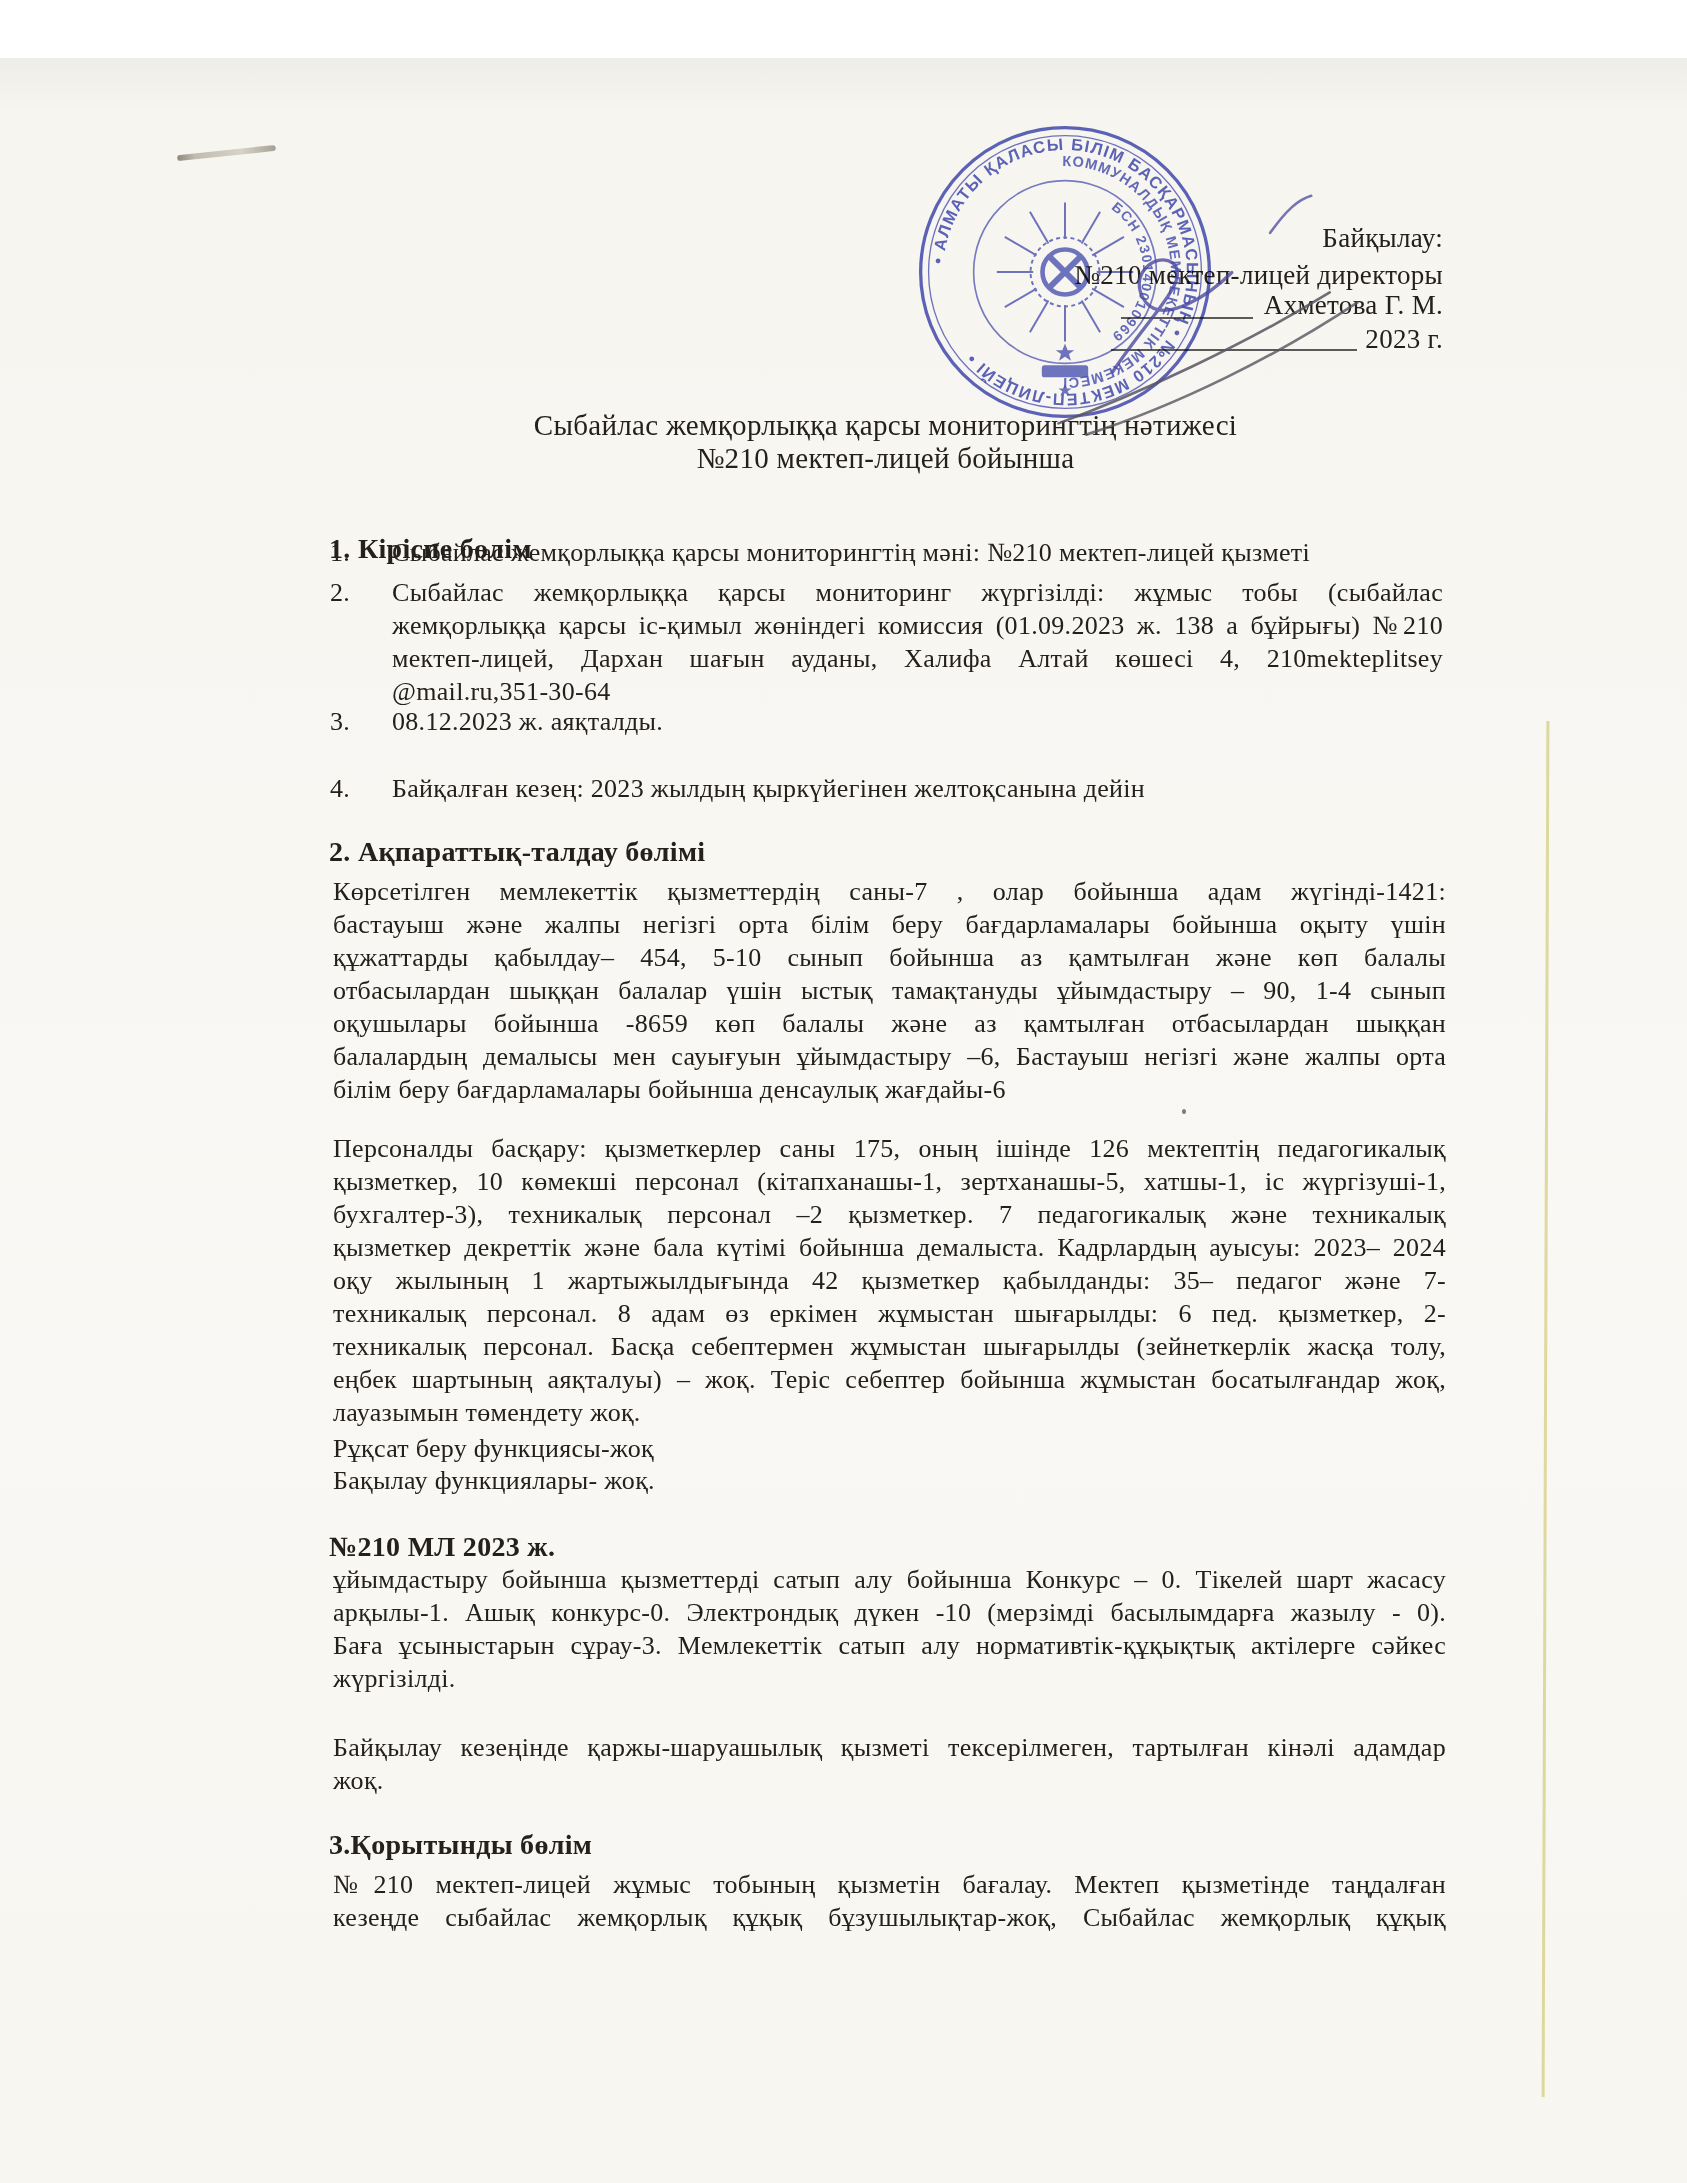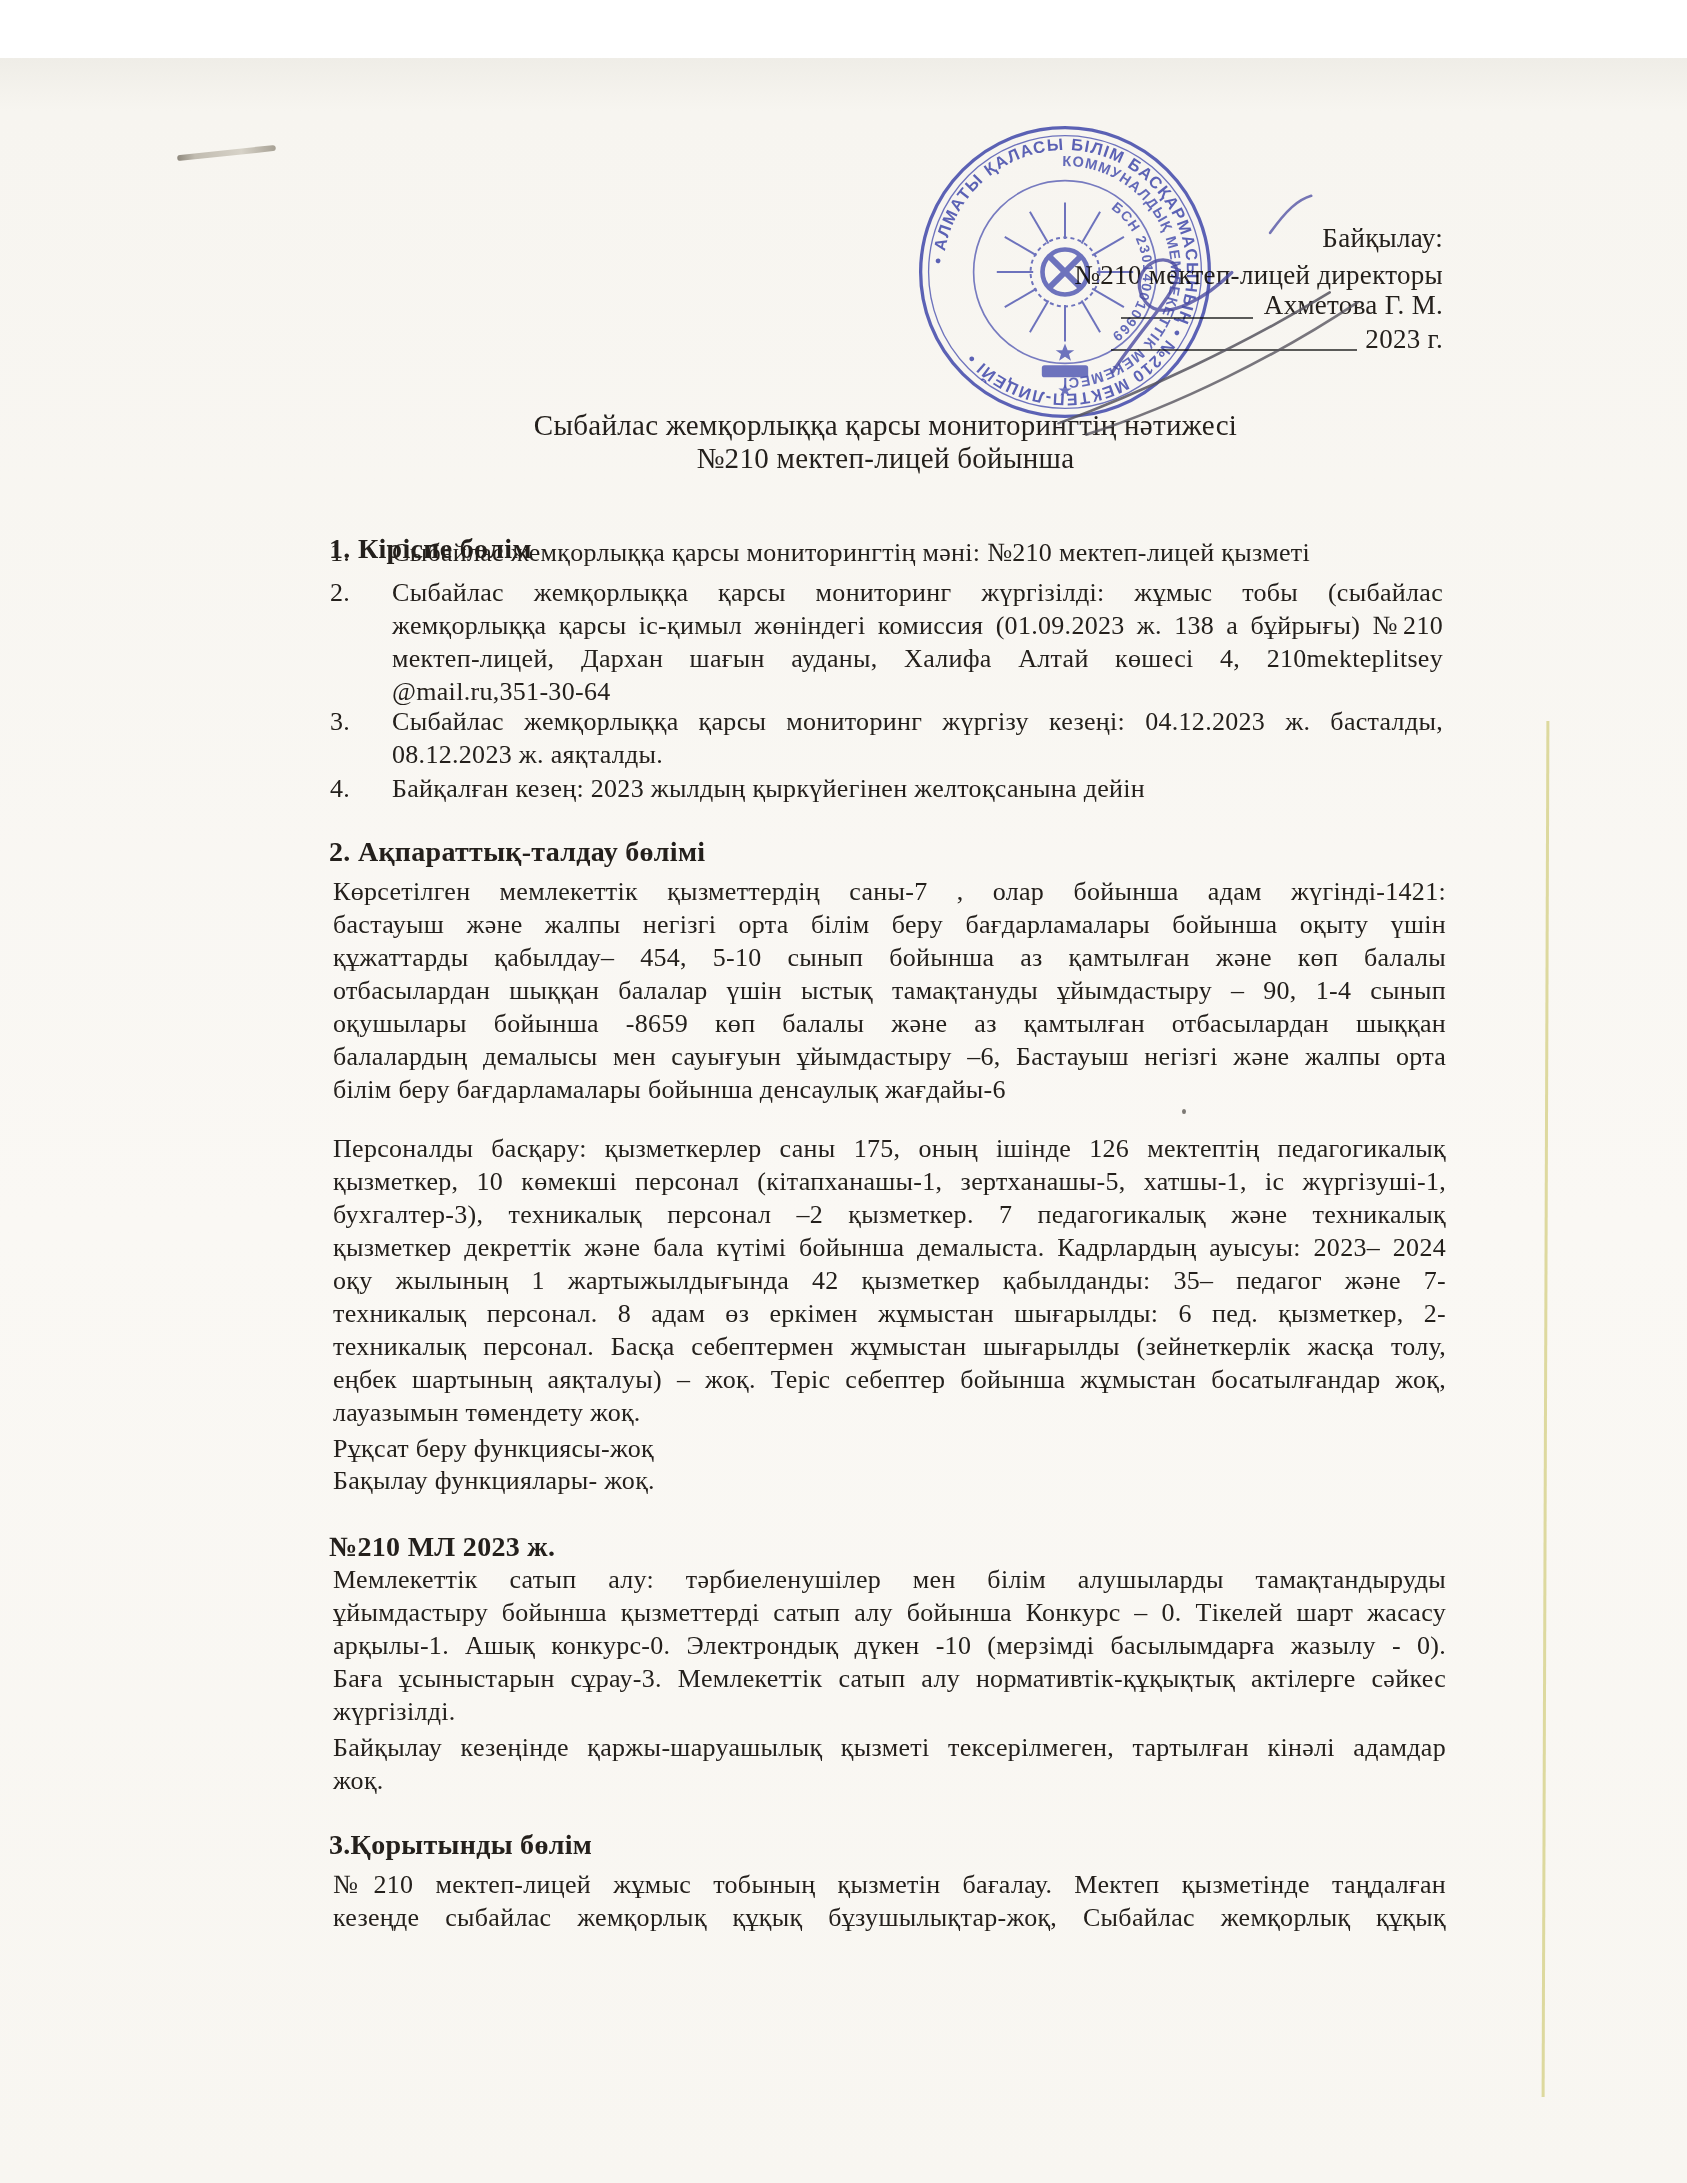--- a/index.html
+++ b/index.html
@@ -135,21 +135,20 @@
 </div>
 <div class="li" style="top:576px">
   <span class="num">2.</span>
   <span class="jl">Сыбайлас жемқорлыққа қарсы мониторинг жүргізілді: жұмыс тобы (сыбайлас</span>
   <span class="jl">жемқорлыққа қарсы іс-қимыл жөніндегі комиссия (01.09.2023 ж. 138 а бұйрығы) №210</span>
   <span class="jl">мектеп-лицей, Дархан шағын ауданы, Халифа Алтай көшесі 4, 210mekteplitsey</span>
   <span class="jl-last">@mail.ru,351-30-64</span>
 </div>
 <div class="li" style="top:705px">
   <span class="num">3.</span>
-  <span class="jl">Сыбайлас жемқорлыққа қарсы мониторинг жүргізу кезеңі: 04.12.2023 ж. басталды,</span>
   <span class="jl-last">08.12.2023 ж. аяқталды.</span>
 </div>
 <div class="li" style="top:772px">
   <span class="num">4.</span>
   <span class="jl-last">Байқалған кезең: 2023 жылдың қыркүйегінен желтоқсанына дейін</span>
 </div>
 
 <div class="hd" style="top:835px">2. Ақпараттық-талдау бөлімі</div>
 
 <p class="para" style="top:871px">
@@ -177,21 +176,20 @@
 <p class="para" style="top:1428px">
   <span class="jl-last">Рұқсат беру функциясы-жоқ</span>
 </p>
 <p class="para" style="top:1460px">
   <span class="jl-last">Бақылау функциялары- жоқ.</span>
 </p>
 
 <div class="hd" style="top:1530px">№210 МЛ 2023 ж.</div>
 
 <p class="para" style="top:1559px">
-  <span class="jl">Мемлекеттік сатып алу: тәрбиеленушілер мен білім алушыларды тамақтандыруды</span>
   <span class="jl">ұйымдастыру бойынша қызметтерді сатып алу бойынша Конкурс – 0. Тікелей шарт жасасу</span>
   <span class="jl">арқылы-1. Ашық конкурс-0. Электрондық дүкен -10 (мерзімді басылымдарға жазылу - 0).</span>
   <span class="jl">Баға ұсыныстарын сұрау-3. Мемлекеттік сатып алу нормативтік-құқықтық актілерге сәйкес</span>
   <span class="jl-last">жүргізілді.</span>
 </p>
 
 <p class="para" style="top:1727px">
   <span class="jl">Байқылау кезеңінде қаржы-шаруашылық қызметі тексерілмеген, тартылған кінәлі адамдар</span>
   <span class="jl-last">жоқ.</span>
 </p>

